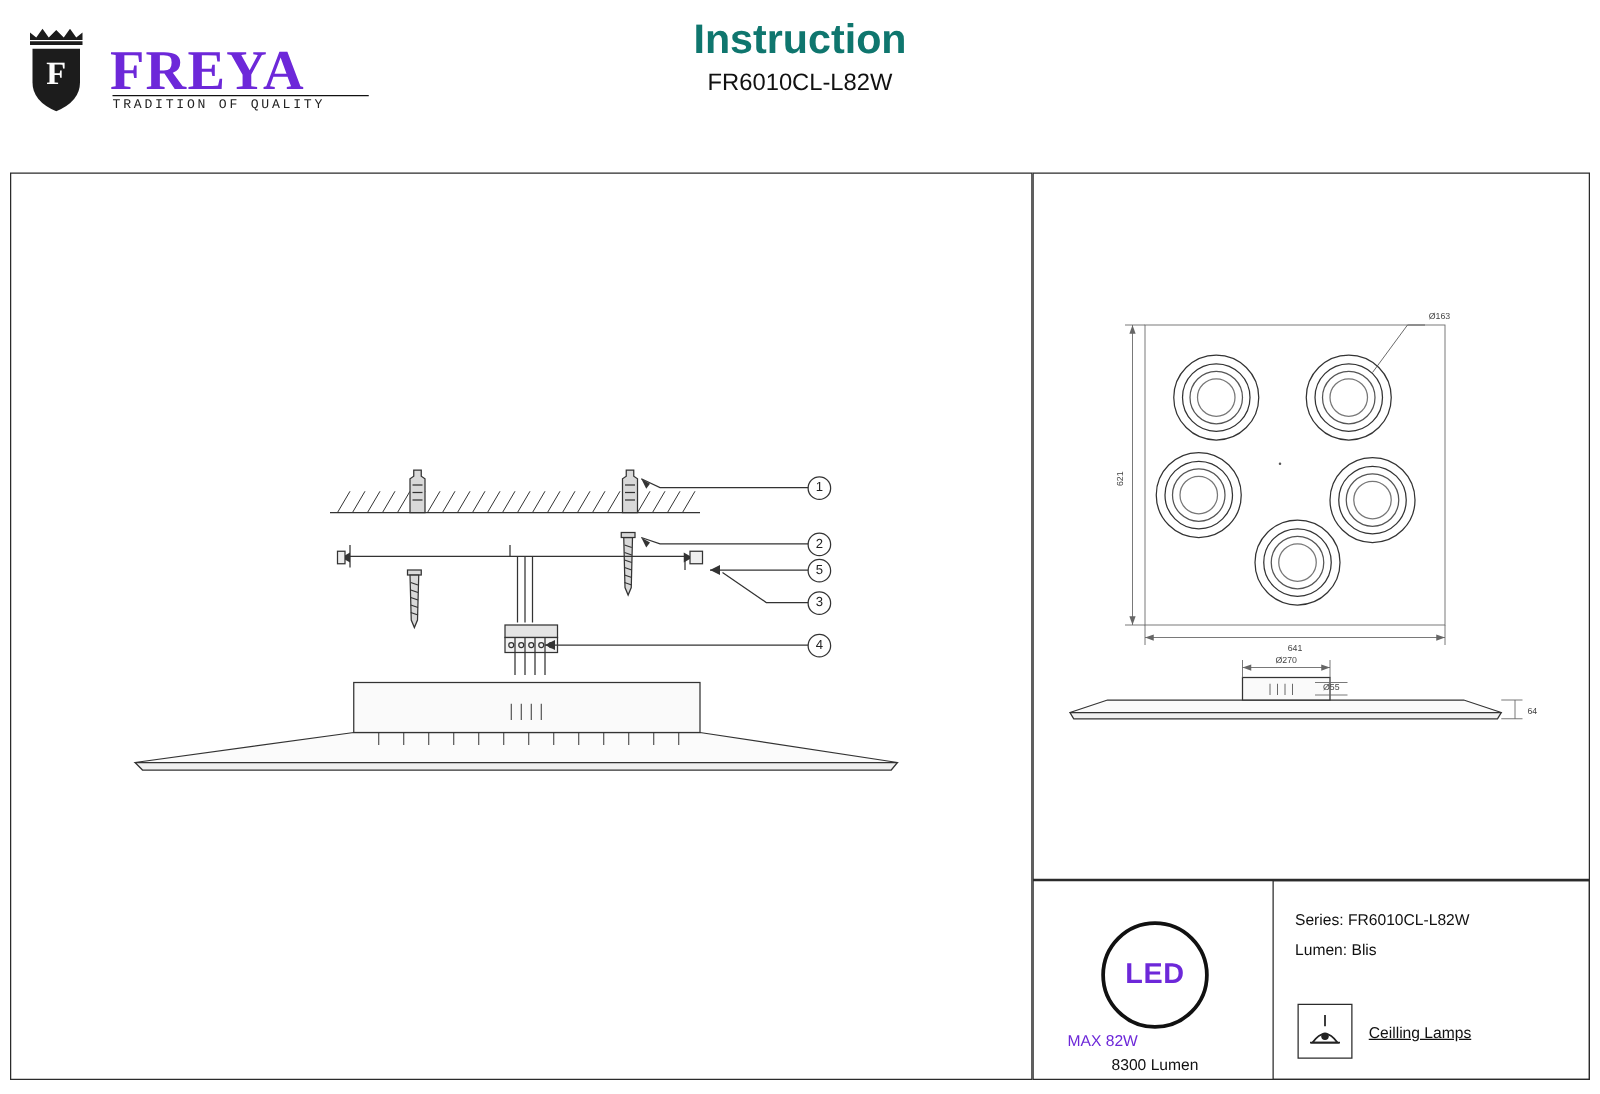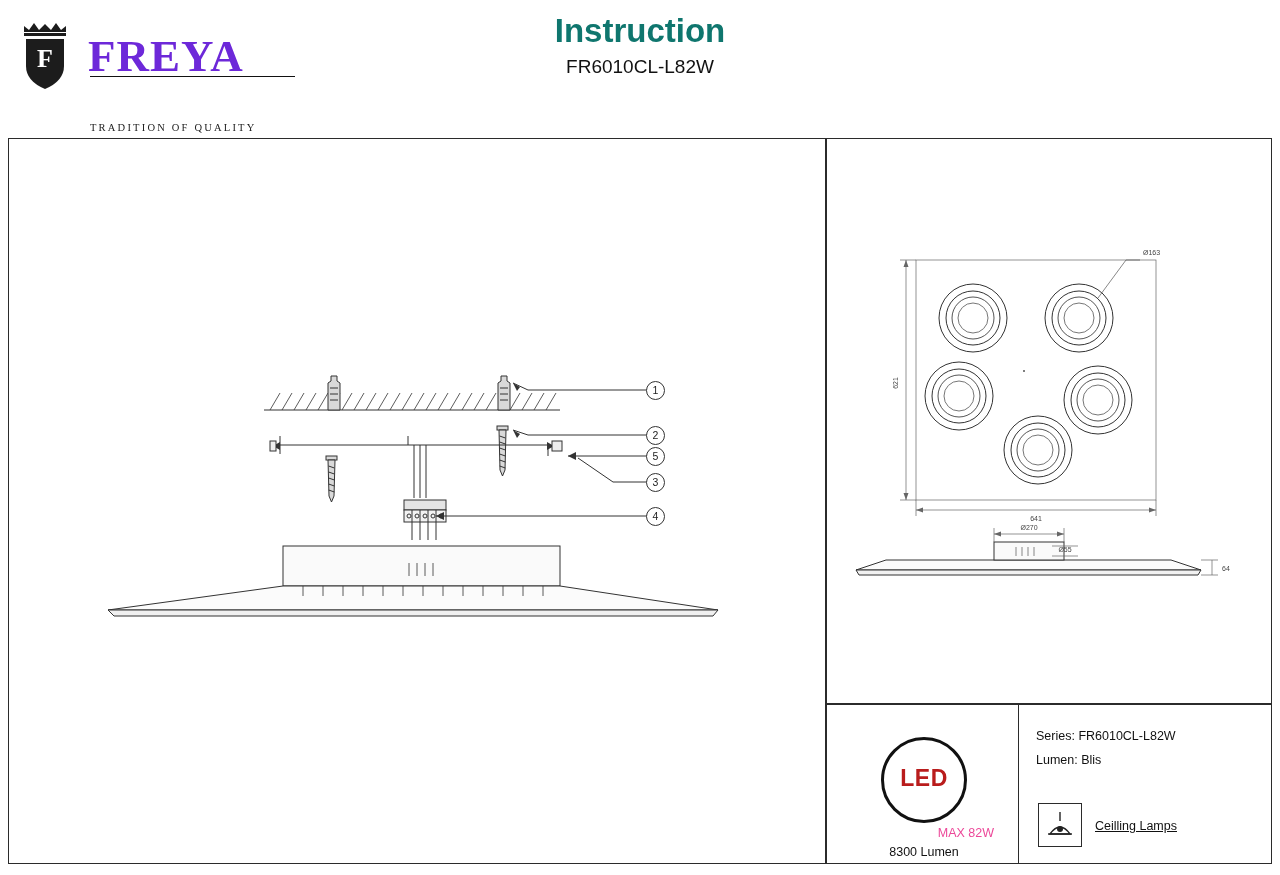--- a/index.html
+++ b/index.html
@@ -52,22 +52,21 @@
     width: 205px;
     height: 1px;
     background: #111;
   }
   .brand-tagline {
     position: absolute;
     left: 80px; top: 64px;
     font-size: 10.5px;
     letter-spacing: 2.2px;
     color: #222;
-    font-family: Liberation Serif, serif;
-    margin-top: 44px;
+    font-family: Liberation Mono, monospace;
   }
   .doc-title {
     position: absolute;
     left: 430px; top: 12px;
     width: 420px;
     text-align: center;
     font-size: 33px;
     font-weight: bold;
     color: #0f766e;
   }
@@ -102,29 +101,29 @@
     box-sizing: border-box;
   }
   .led-text {
     position: absolute;
     left: 881px; top: 765px;
     width: 86px;
     text-align: center;
     font-size: 23px;
     font-weight: bold;
     letter-spacing: 0.5px;
-    color: #b91c1c;
+    color: #6d28d9;
   }
   .led-wattage {
     position: absolute;
     left: 854px; top: 826px;
     width: 140px;
-    text-align: right;
+    text-align: left;
     font-size: 12.5px;
-    color: #ec4899;
+    color: #6d28d9;
   }
   .led-lumen {
     position: absolute;
     left: 854px; top: 845px;
     width: 140px;
     text-align: center;
     font-size: 12.5px;
     color: #111;
   }
 

